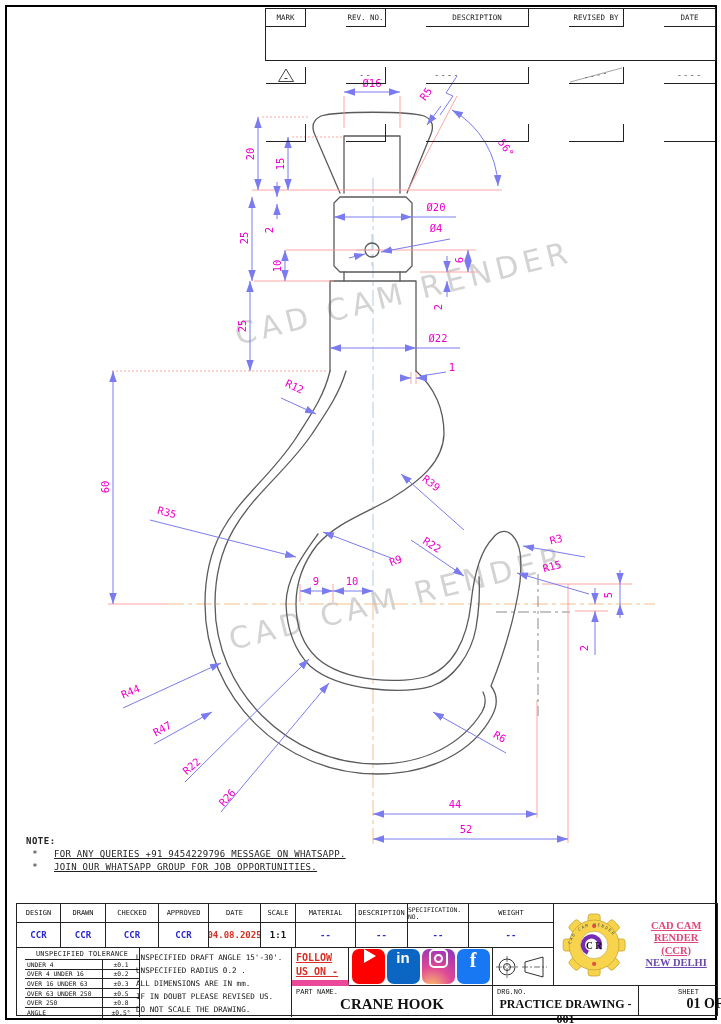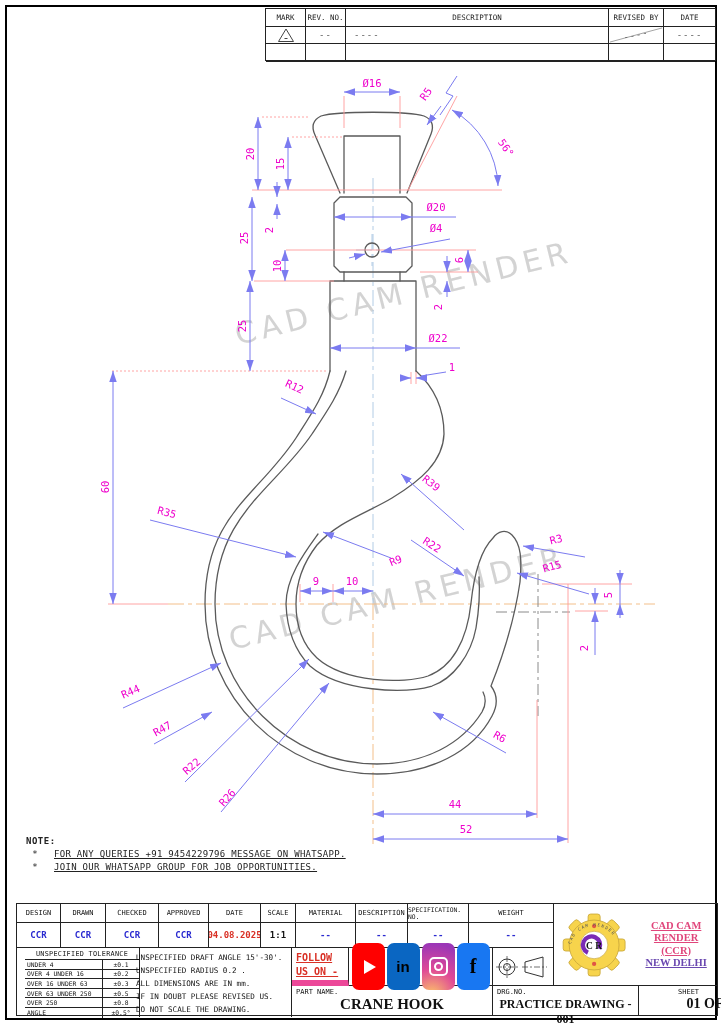--- a/index.html
+++ b/index.html
@@ -15,21 +15,21 @@
   .extd{stroke-dasharray:2 2;}
   .clb{stroke:#a9c6e2;stroke-width:0.9;stroke-dasharray:16 4 4 4;fill:none;}
   .clo{stroke:#f2b87e;stroke-width:0.9;stroke-dasharray:16 4 4 4;fill:none;}
   .cld{stroke:#8a8a8a;stroke-width:1;stroke-dasharray:11 4 3 4;fill:none;}
   .dt{fill:#ee00cc;font:10.5px "DejaVu Sans Mono",monospace;}
   .wm{fill:#c9c9c9;opacity:.8;font:30px "DejaVu Sans",sans-serif;letter-spacing:5px;}
 
   
   .revtable{position:absolute;left:265px;top:8px;width:451px;height:53px;
             display:grid;grid-template-columns:40px 40px 1fr 55px 51px;grid-template-rows:18px 17px 18px;
-            border:1px solid #222;box-sizing:border-box;font-size:7.5px;color:#222;}
+            border:1px solid #222;box-sizing:border-box;font-size:7.5px;color:#222;gap:40px;}
   .revtable>div{border-right:1px solid #222;border-bottom:1px solid #222;display:flex;align-items:center;justify-content:center;overflow:hidden;position:relative;}
   .revtable>div:nth-child(5n){border-right:none;}
   .rv{color:#555;font-size:9px;letter-spacing:1px;}
   .slash{position:absolute;left:0;top:0;width:100%;height:100%;}
 
   
   .noteblk{position:absolute;left:26px;top:836px;width:420px;font-size:9px;color:#222;}
   .noteblk .nt{font-weight:bold;letter-spacing:0.5px;}
   .noteblk .ni{margin-top:3px;display:flex;gap:10px;align-items:baseline;}
   .noteblk .st{width:18px;text-align:center;}
@@ -48,39 +48,39 @@
   .tolrow .val{flex:1;text-align:center;}
   .toltitle{height:11px;display:flex;align-items:center;justify-content:center;font-size:6.8px;border-bottom:1px solid #222;letter-spacing:0.3px;}
 
   .gnotes{position:absolute;left:115px;top:44px;width:160px;height:69px;border-right:1px solid #222;box-sizing:border-box;
           font-size:7.6px;padding:3px 0 0 4px;line-height:13px;}
   .follow{position:absolute;left:275px;top:44px;width:57px;height:38px;border-right:1px solid #222;border-bottom:6px solid #ec4899;box-sizing:border-box;
           color:#d93025;font-weight:bold;font-size:10px;padding:3px 0 0 4px;line-height:14px;}
   .follow span{text-decoration:underline;}
   .icons{position:absolute;left:332px;top:44px;width:144px;height:38px;border-right:1px solid #222;border-bottom:1px solid #222;box-sizing:border-box;
          display:flex;align-items:center;justify-content:center;gap:2px;}
-  .sic{width:33px;height:47px;border-radius:7px;display:flex;align-items:center;justify-content:center;color:#000000;}
+  .sic{width:33px;height:35px;border-radius:7px;display:flex;align-items:flex-start;justify-content:center;color:#ffffff;}
   .yt{background:#ff0000;} .li{background:#0a66c2;font:bold 15px "Liberation Sans",sans-serif;}
   .ig{background:radial-gradient(circle at 30% 110%, #fdc468 0%, #df4996 45%, #9b36b7 90%);}
   .fb{background:#1877f2;font:bold 20px "Liberation Serif",serif;}
   .playtri{width:0;height:0;border-left:12px solid #fff;border-top:7px solid transparent;border-bottom:7px solid transparent;margin-left:3px;}
   .igcam{width:15px;height:15px;border:2px solid #fff;border-radius:5px;position:relative;}
   .igcam:before{content:"";position:absolute;left:3px;top:3px;width:5px;height:5px;border:2px solid #fff;border-radius:50%;}
   .proj{position:absolute;left:476px;top:44px;width:61px;height:38px;border-right:1px solid #222;border-bottom:1px solid #222;box-sizing:border-box;
         display:flex;align-items:center;justify-content:center;}
   .logo{position:absolute;left:537px;top:0;width:164px;height:82px;border-bottom:1px solid #222;box-sizing:border-box;
         display:flex;align-items:center;gap:4px;padding-left:4px;}
   .brandtx{font-family:"Liberation Serif",serif;font-weight:bold;text-align:center;line-height:12.5px;}
   .brandtx .b1,.brandtx .b2{color:#e0457b;font-size:10.5px;text-decoration:underline;}
   .brandtx .b3{color:#6a48b0;font-size:10.5px;text-decoration:underline;}
 
   .part{position:absolute;left:275px;top:82px;width:201px;height:30px;border-right:1px solid #222;box-sizing:border-box;}
   .drg{position:absolute;left:476px;top:82px;width:146px;height:30px;border-right:1px solid #222;box-sizing:border-box;}
   .shno{position:absolute;left:657px;top:82px;width:79px;height:30px;box-sizing:border-box;}
-  .lbl7{font-size:7px;padding:2px 0 0 4px;}
+  .lbl7{font-size:7px;padding:2px 0 0 4px;font-family:Liberation Mono, monospace;}
   .serifbig{font-family:"Liberation Serif",serif;font-weight:bold;text-align:center;}
   .pn{font-size:15px;margin-top:0px;}
   .dn{font-size:12px;margin-top:1px;}
   .sn{font-size:14px;margin-top:0px;}
 </style>
 </head>
 <body>
 
 <div class="sheet">
   <div class="frame"></div>

